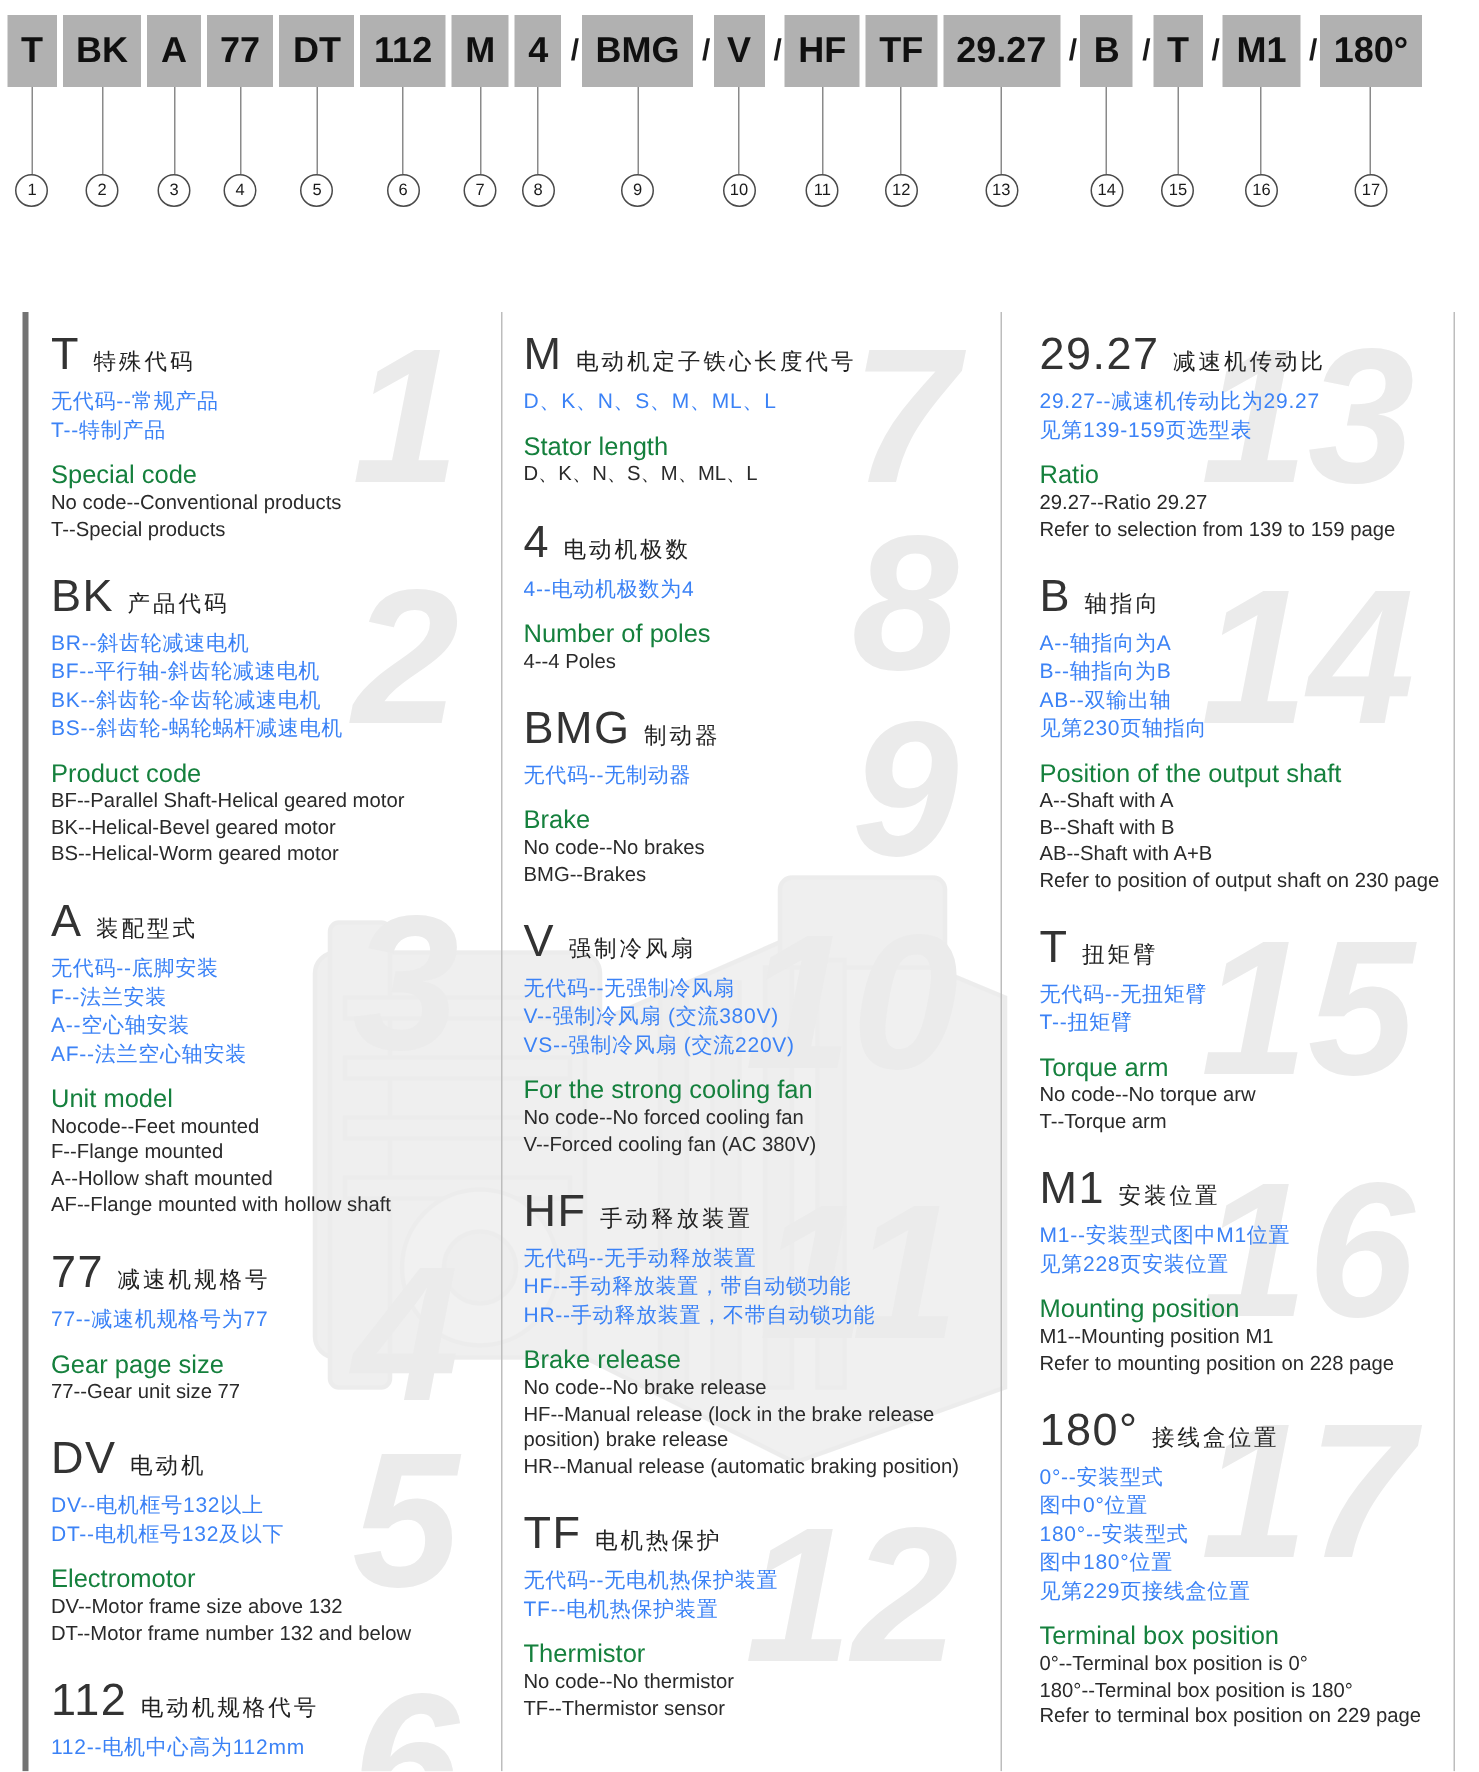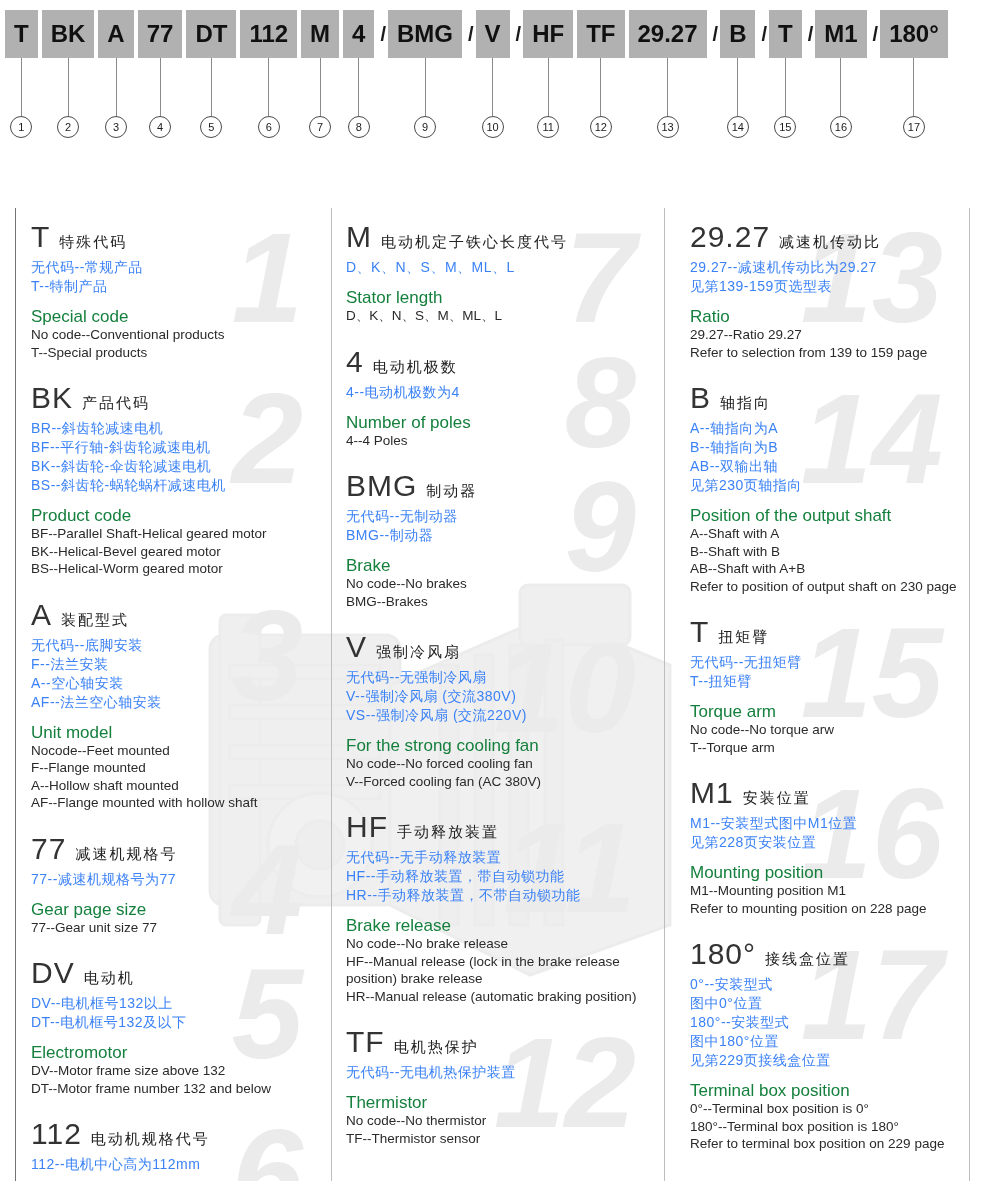--- a/index.html
+++ b/index.html
@@ -23,21 +23,21 @@
   }
   .h-sep { font-size:20px; font-weight:bold; color:#1a1a1a; height:48px; line-height:48px; margin:0 2px; }
 
   
   .bg-photo { position:absolute; left:190px; top:545px; width:500px; height:450px; opacity:0.08; pointer-events:none; }
 
   
   .content {
     position:absolute; top:208px; left:15px; right:16px; bottom:0;
     display:flex;
-    border-left:1px solid #737373; border-right:1px solid #bdbdbd;
+    border-left:4px solid #737373; border-right:1px solid #bdbdbd;
   }
   .col  { box-sizing:border-box; padding-top:12px; }
   .col1 { width:315px; padding-left:15px; padding-right:10px; }
   .col2 { width:333px; border-left:1px solid #bdbdbd; padding-left:14px; padding-right:10px; }
   .col3 { flex:1; border-left:1px solid #bdbdbd; padding-left:25px; padding-right:8px; }
 
   .section { position:relative; margin-bottom:20px; }
   .wm {
     position:absolute; top:-6px; right:18px; z-index:0;
     font-size:128px; line-height:1; font-style:italic; font-weight:bold;
@@ -242,21 +242,20 @@
           <div class="wm">8</div>
           <div class="sec-head"><span class="code">4</span><span class="zh-title">电动机极数</span></div>
           <div class="zh-line">4--电动机极数为4</div>
           <div class="en-title">Number of poles</div>
           <div class="en-line">4--4 Poles</div>
         </div>
         <div class="section">
           <div class="wm">9</div>
           <div class="sec-head"><span class="code">BMG</span><span class="zh-title">制动器</span></div>
           <div class="zh-line">无代码--无制动器</div>
-          <div class="zh-line">BMG--制动器</div>
           <div class="en-title">Brake</div>
           <div class="en-line">No code--No brakes</div>
           <div class="en-line">BMG--Brakes</div>
         </div>
         <div class="section">
           <div class="wm">10</div>
           <div class="sec-head"><span class="code">V</span><span class="zh-title">强制冷风扇</span></div>
           <div class="zh-line">无代码--无强制冷风扇</div>
           <div class="zh-line">V--强制冷风扇 (交流380V)</div>
           <div class="zh-line">VS--强制冷风扇 (交流220V)</div>
@@ -272,20 +271,21 @@
           <div class="zh-line">HR--手动释放装置，不带自动锁功能</div>
           <div class="en-title">Brake release</div>
           <div class="en-line">No code--No brake release</div>
           <div class="en-line">HF--Manual release (lock in the brake release position) brake release</div>
           <div class="en-line">HR--Manual release (automatic braking position)</div>
         </div>
         <div class="section">
           <div class="wm">12</div>
           <div class="sec-head"><span class="code">TF</span><span class="zh-title">电机热保护</span></div>
           <div class="zh-line">无代码--无电机热保护装置</div>
+          <div class="zh-line">TF--电机热保护装置</div>
           <div class="en-title">Thermistor</div>
           <div class="en-line">No code--No thermistor</div>
           <div class="en-line">TF--Thermistor sensor</div>
         </div>
       </div>
       <div class="col col3">
         <div class="section">
           <div class="wm">13</div>
           <div class="sec-head"><span class="code">29.27</span><span class="zh-title">减速机传动比</span></div>
           <div class="zh-line">29.27--减速机传动比为29.27</div>

